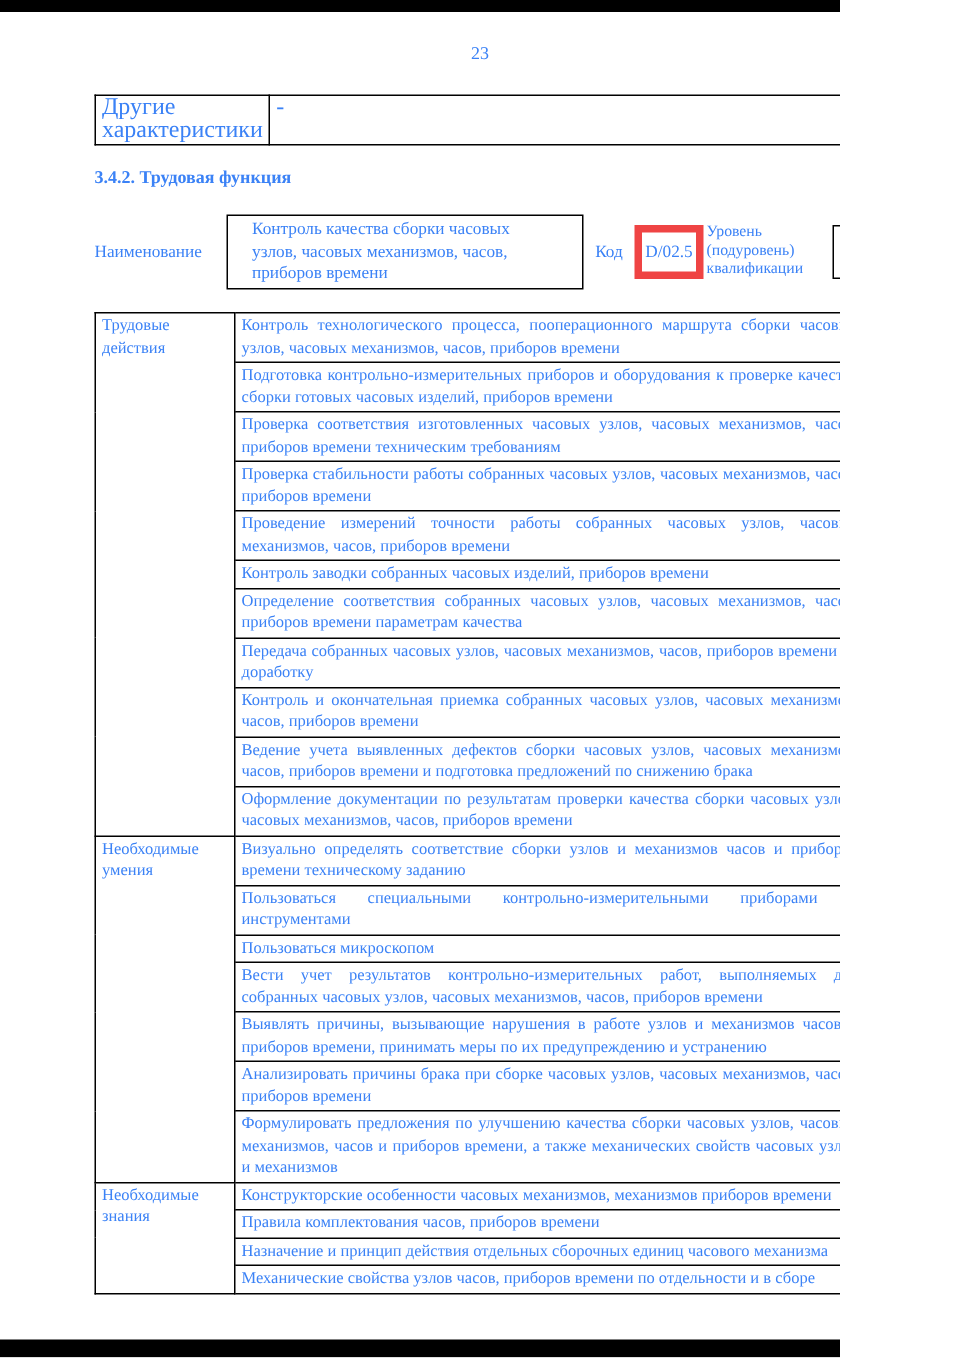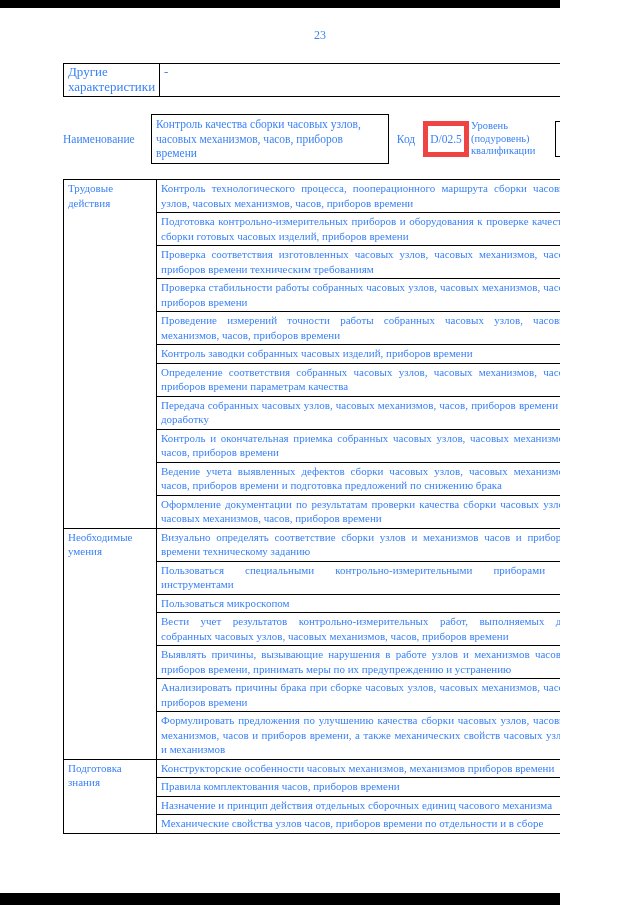--- a/index.html
+++ b/index.html
@@ -13,32 +13,32 @@
     overflow:hidden;
   }
   .scan-bar-top    { position:absolute; top:0; left:0; width:640px; height:8px; background:#000; }
   .scan-bar-bottom { position:absolute; bottom:0; left:0; width:640px; height:12px; background:#000; }
 
   .content { position:absolute; top:0; left:63px; width:514px; }
 
   .page-number { margin-top:28px; text-align:center; font-size:12px; }
 
   
-  .top-table { width:100%; border-collapse:collapse; margin-top:20px; font-size:13px; }
+  .top-table { width:100%; border-collapse:collapse; margin-top:20px; font-size:16px; }
   .top-table td { border:1px solid #000; vertical-align:top; padding:1px 4px 2px; line-height:14.5px; }
   .top-table .label-col { width:93px; }
 
   .section-heading { margin-top:14px; font-weight:bold; font-size:12px; }
 
   
   .func-header { margin-top:17px; display:flex; align-items:center; font-size:11.5px; }
   .fh-name-label { width:88px; flex:none; }
   .fh-name-box {
     flex:none; width:238px; border:1px solid #000;
-    padding:2px 4px; line-height:14.5px; min-height:50px;
+    padding:2px 16px; line-height:14.5px; min-height:50px;
   }
   .fh-code-label { flex:none; width:34px; text-align:center; }
   .fh-code-box {
     flex:none; width:46px; height:36px; border:5px solid #ef4444;
     display:flex; align-items:center; justify-content:center;
   }
   .fh-level-label {
     flex:none; width:86px; text-align:left;
     font-size:10.5px; line-height:12.5px; padding:0 2px;
   }
@@ -64,20 +64,21 @@
 
     <table class="top-table">
       <tbody>
         <tr>
           <td class="label-col">Другие характеристики</td>
           <td>-</td>
         </tr>
       </tbody>
     </table>
 
+    <div class="section-heading">3.4.2. Трудовая функция</div>
 
     <div class="func-header">
       <div class="fh-name-label">Наименование</div>
       <div class="fh-name-box">Контроль качества сборки часовых узлов, часовых механизмов, часов, приборов времени</div>
       <div class="fh-code-label">Код</div>
       <div class="fh-code-box">D/02.5</div>
       <div class="fh-level-label">Уровень (подуровень) квалификации</div>
       <div class="fh-level-box">5</div>
     </div>
 
@@ -135,21 +136,21 @@
             <td class="item-cell">Выявлять причины, вызывающие нарушения в работе узлов и механизмов часов и приборов времени, принимать меры по их предупреждению и устранению</td>
           </tr>
         <tr>
             <td class="item-cell">Анализировать причины брака при сборке часовых узлов, часовых механизмов, часов, приборов времени</td>
           </tr>
         <tr>
             <td class="item-cell">Формулировать предложения по улучшению качества сборки часовых узлов, часовых механизмов, часов и приборов времени, а также механических свойств часовых узлов и механизмов</td>
           </tr>
 
         <tr>
-          <td class="label-cell" rowspan="4">Подготовка знания</td>
+          <td class="label-cell" rowspan="4">Необходимые знания</td>
           <td class="item-cell">Конструкторские особенности часовых механизмов, механизмов приборов времени</td>
         </tr>
         <tr>
             <td class="item-cell">Правила комплектования часов, приборов времени</td>
           </tr>
         <tr>
             <td class="item-cell">Назначение и принцип действия отдельных сборочных единиц часового механизма</td>
           </tr>
         <tr>
             <td class="item-cell">Механические свойства узлов часов, приборов времени по отдельности и в сборе</td>

